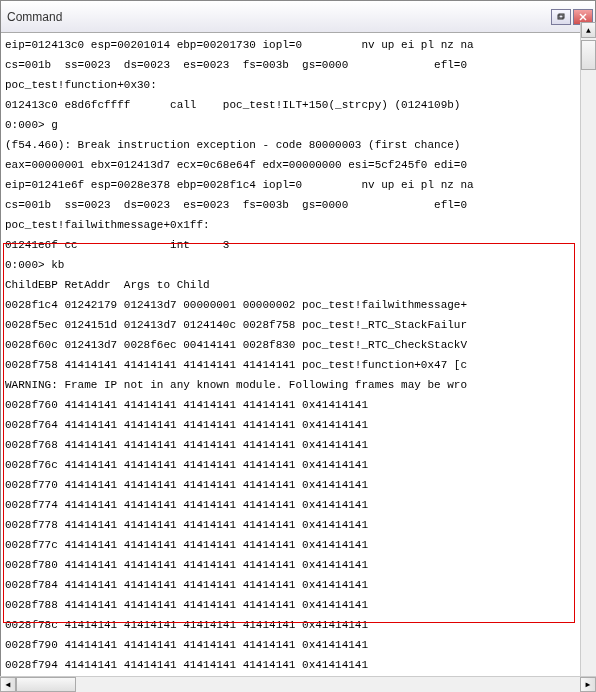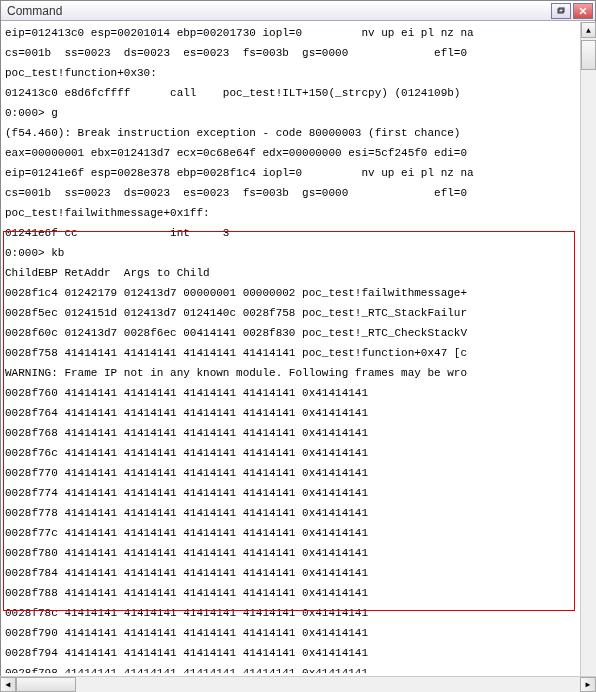--- a/index.html
+++ b/index.html
@@ -8,21 +8,21 @@
   font-size: 11px;
   background: #fff;
   width: 596px;
   height: 692px;
   overflow: hidden;
   border: 1px solid #888;
 }
 .titlebar {
   background: linear-gradient(to bottom, #fff, #e8e8f0);
   border-bottom: 1px solid #aaa;
-  height: 20px;
+  height: 32px;
   display: flex;
   align-items: center;
   padding: 0 2px 0 6px;
   font-family: "Segoe UI", Tahoma, sans-serif;
   font-size: 12px;
   color: #333;
 }
 .titlebar .title { flex: 1; }
 .titlebar .btn {
   width: 20px;

